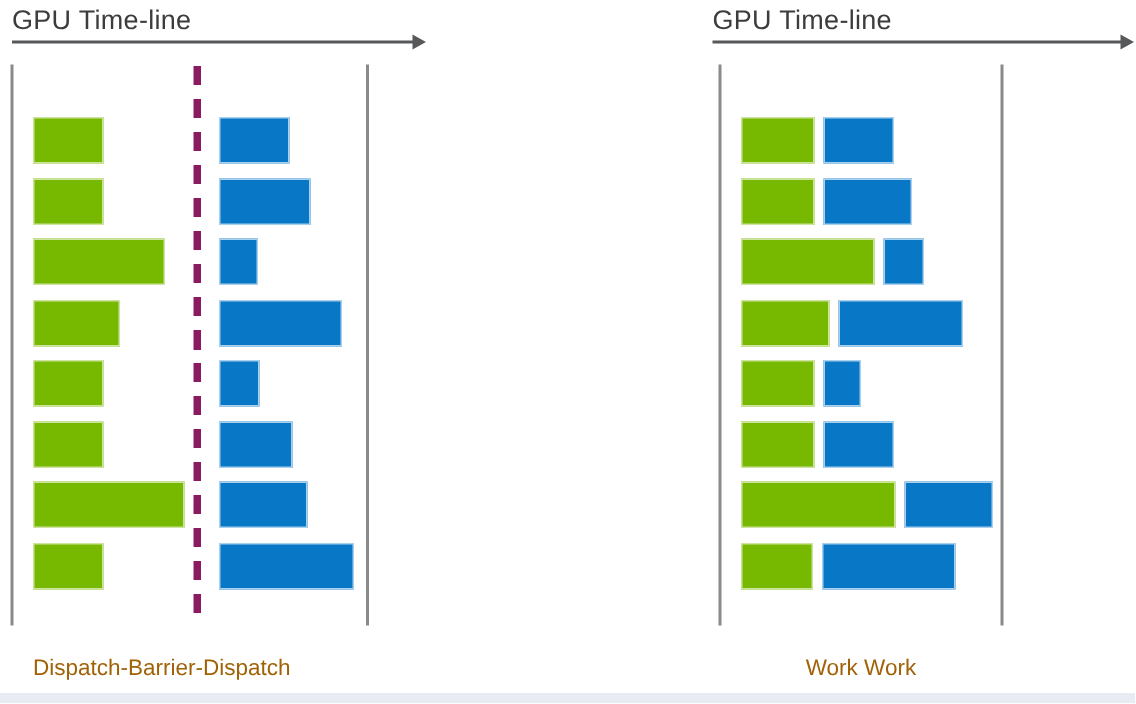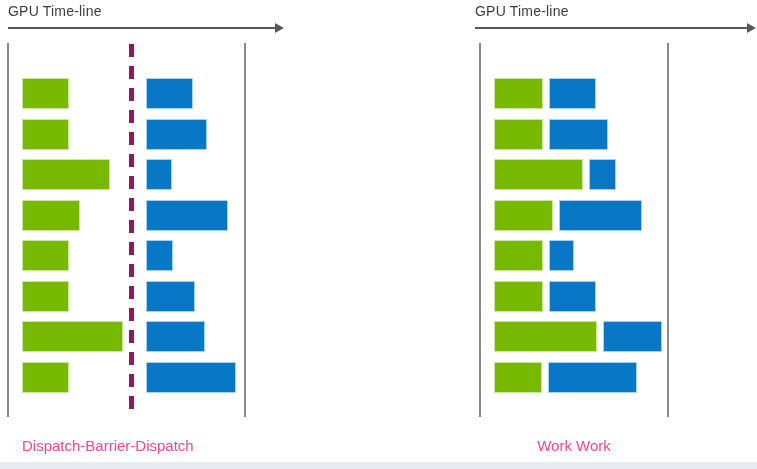--- a/index.html
+++ b/index.html
@@ -9,21 +9,21 @@
     background: #ffffff;
     overflow: hidden;
     font-family: "Liberation Sans", sans-serif;
   }
   .panel { position: absolute; top: 0; height: 469px; }
   .panel-left  { left: 0;   width: 380px; }
   .panel-right { left: 467px; width: 290px; }
 
   .tl-label {
     position: absolute; left: 8px; top: 3px;
-    font-size: 14px; font-weight: 500; color: #3c3c3c;
+    font-size: 18px; font-weight: 500; color: #3c3c3c;
     white-space: nowrap; letter-spacing: 0.2px;
   }
   .tl-arrow { position: absolute; left: 8px; top: 22px; height: 12px; }
   .panel-left  .tl-arrow { width: 276px; }
   .panel-right .tl-arrow { width: 281px; }
   .tl-line {
     position: absolute; left: 0; right: 5px; top: 5px; height: 2px;
     background: var(--arrow);
   }
   .tl-head {
@@ -52,21 +52,21 @@
       transparent 13px, transparent 22px);
   }
 
   .bars { position: absolute; left: 0; top: 0; width: 100%; height: 469px; }
   .bar { position: absolute; height: 31px; box-sizing: border-box; }
   .bar-green { background: var(--green); border: 1.5px solid var(--green-edge); }
   .bar-blue  { background: var(--blue);  border: 1.5px solid var(--blue-edge); }
 
   .caption {
     position: absolute; top: 437px;
-    font-size: 15px; color: #ec4899; white-space: nowrap;
+    font-size: 15px; color: #a16207; white-space: nowrap;
   }
   .panel-left  .caption { left: 22px; }
   .panel-right .caption { left: 12px; width: 190px; text-align: center; }
 
   .bottom-strip {
     position: absolute; left: 0; bottom: 0; width: 757px; height: 7px;
     background: #e8ecf2;
   }
 </style>
 </head>

